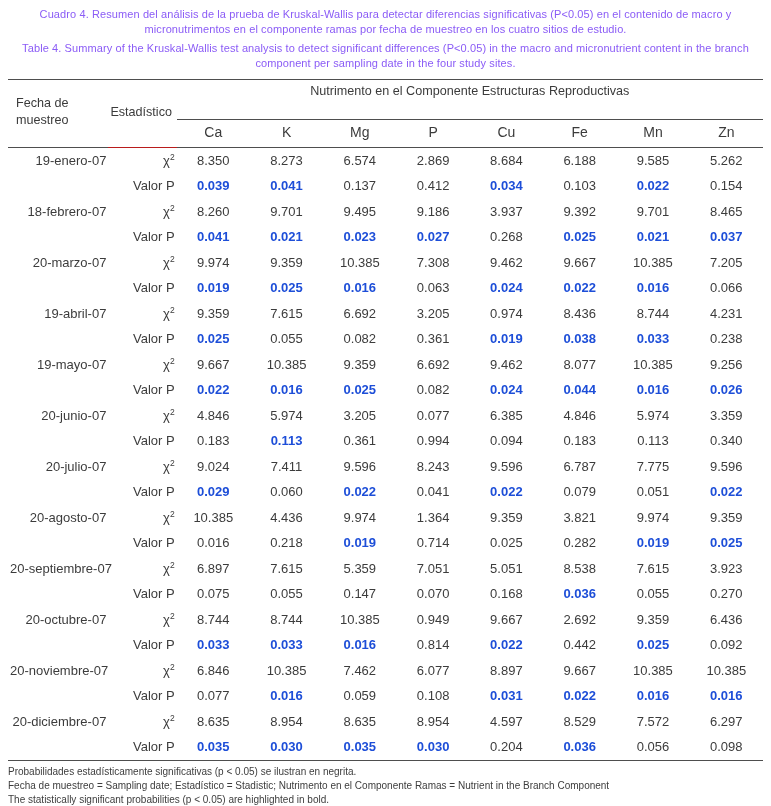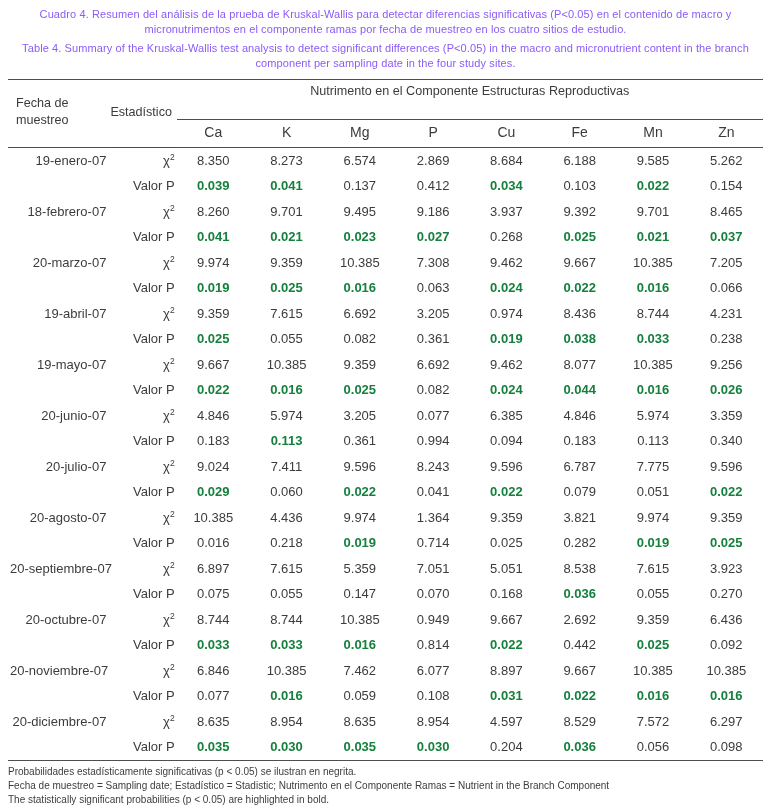--- a/index.html
+++ b/index.html
@@ -81,21 +81,21 @@
     vertical-align: top;
     padding-top: 4px;
     white-space: nowrap;
   }
   .stat-cell {
     text-align: right;
     padding-left: 10px;
     white-space: nowrap;
   }
   .num { text-align: center; }
-  .bold { font-weight: bold; color: #15803d; }
+  .bold { font-weight: bold; color: #1d4ed8; }
   sup {
     font-size: 8.5px;
     line-height: 0;
     vertical-align: super;
   }
 
   .footnotes {
     width: 757px;
     margin: 4px auto 0 auto;
     font-size: 10px;

